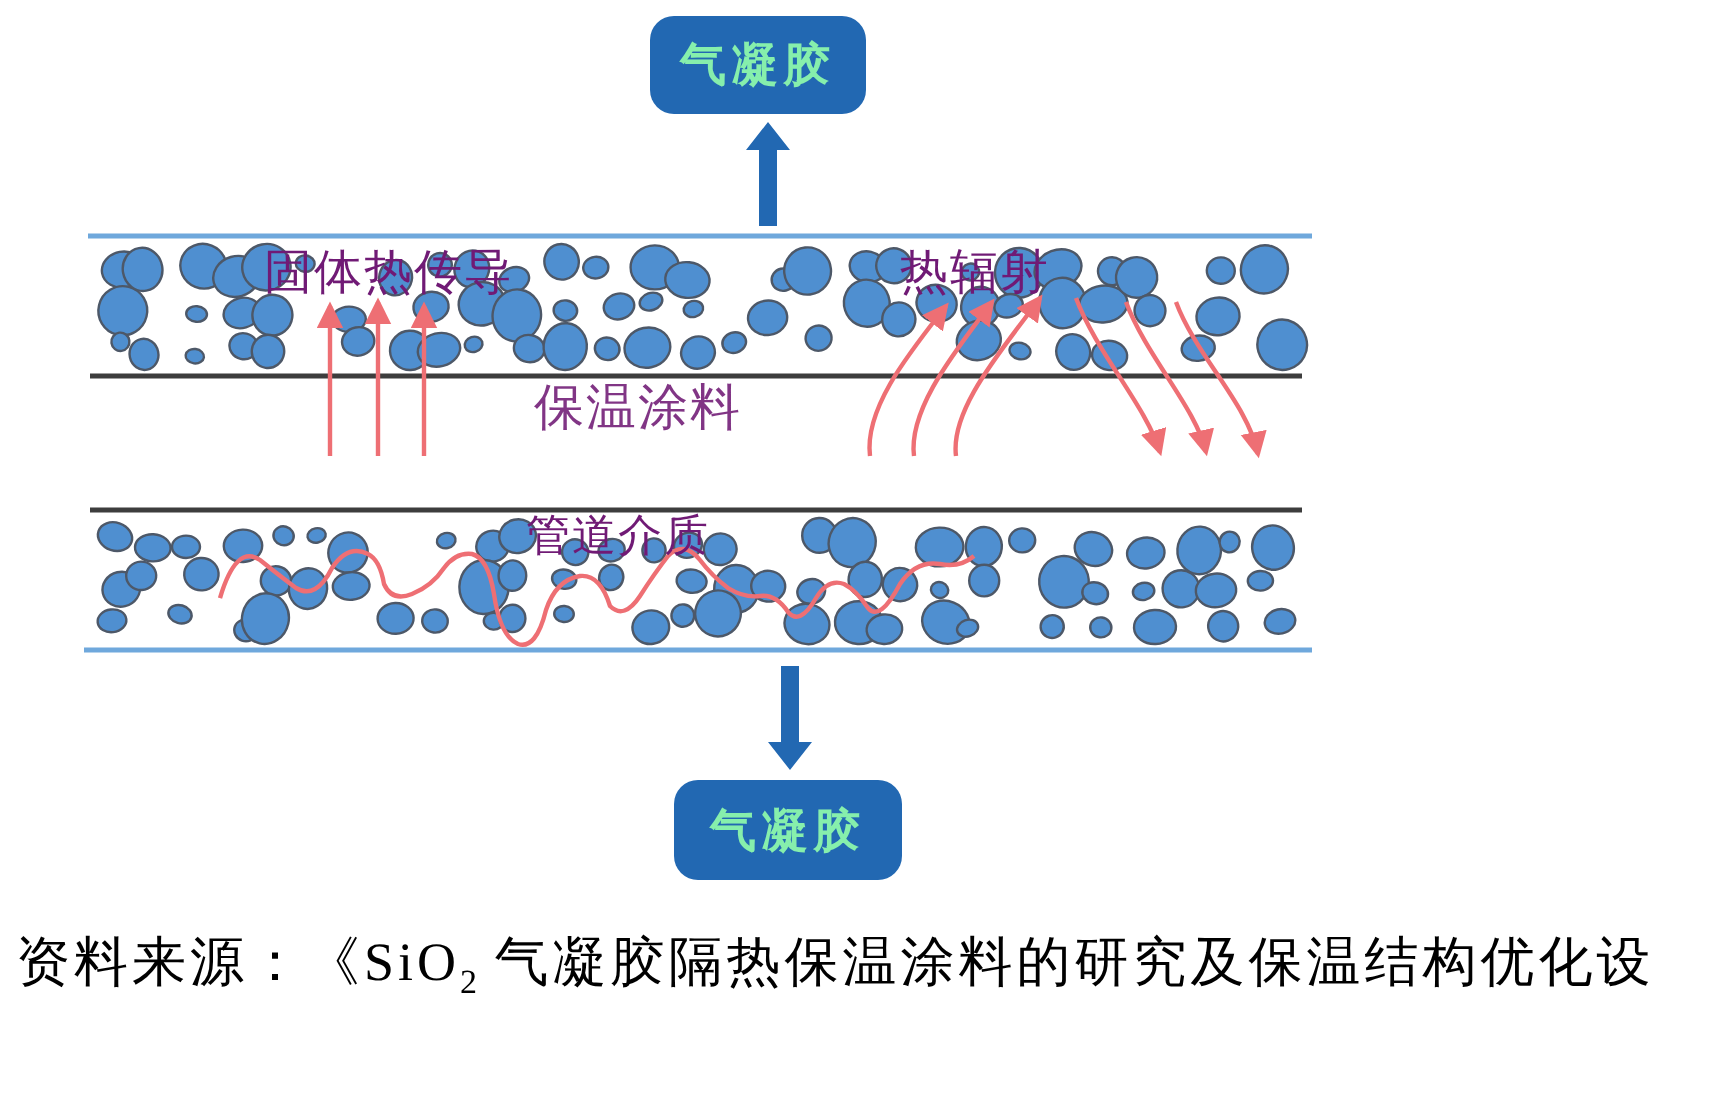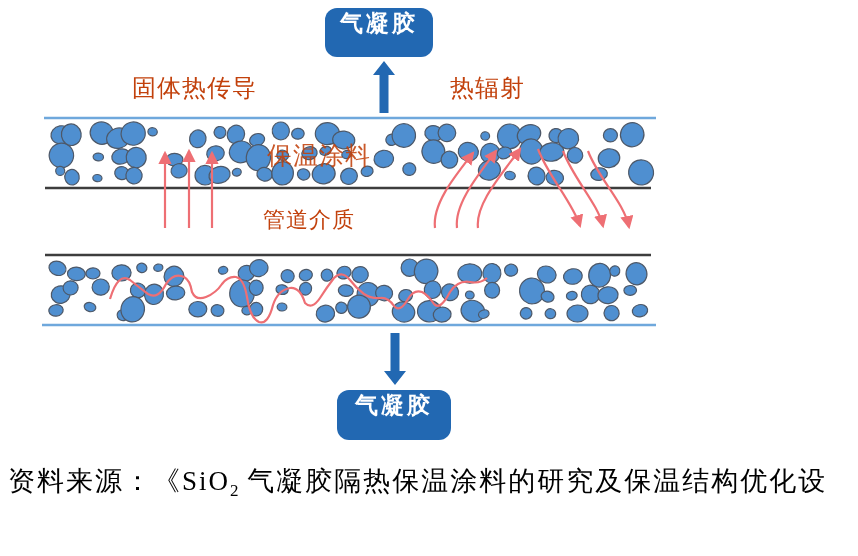--- a/index.html
+++ b/index.html
@@ -3,29 +3,29 @@
 <meta charset="utf-8">
 <style>
   html,body{margin:0;padding:0;}
   body{
     width:858px;height:556px;position:relative;background:#ffffff;
     font-family:"Liberation Serif","DejaVu Serif",serif;overflow:hidden;
   }
   .figure{position:absolute;left:0;top:0;width:858px;height:445px;}
   #diagram-svg{position:absolute;left:0;top:0;}
   .aerogel-box{
-    position:absolute;border-radius:12px;color:#ffffff;font-weight:bold;
-    font-size:23px;display:flex;align-items:flex-start;justify-content:center;
+    position:absolute;border-radius:12px;color:#86efac;font-weight:bold;
+    font-size:23px;display:flex;align-items:center;justify-content:center;
     letter-spacing:3px;font-family:"Liberation Serif","DejaVu Serif",serif;
   }
   .box-top{left:325px;top:8px;width:108px;height:49px;}
   .box-bottom{left:337px;top:390px;width:114px;height:50px;}
   .diag-label{
-    position:absolute;color:#c2410c;font-size:24px;letter-spacing:1px;
-    white-space:nowrap;font-family:"Liberation Serif","DejaVu Serif",serif;
+    position:absolute;color:#701a75;font-size:24px;letter-spacing:1px;
+    white-space:nowrap;font-family:"Liberation Serif","DejaVu Serif",serif;margin-top:48px;
   }
   .lbl-solid{left:132px;top:72px;}
   .lbl-rad{left:450px;top:72px;}
   .lbl-coating{left:267px;top:139px;font-size:25px;opacity:.88;}
   .lbl-pipe{left:263px;top:205px;font-size:22px;}
   .lbl-air{left:133px;top:334px;}
   .source{
     position:absolute;left:8px;top:453px;width:846px;color:#000000;
     font-size:27px;line-height:56px;letter-spacing:2px;
   }

